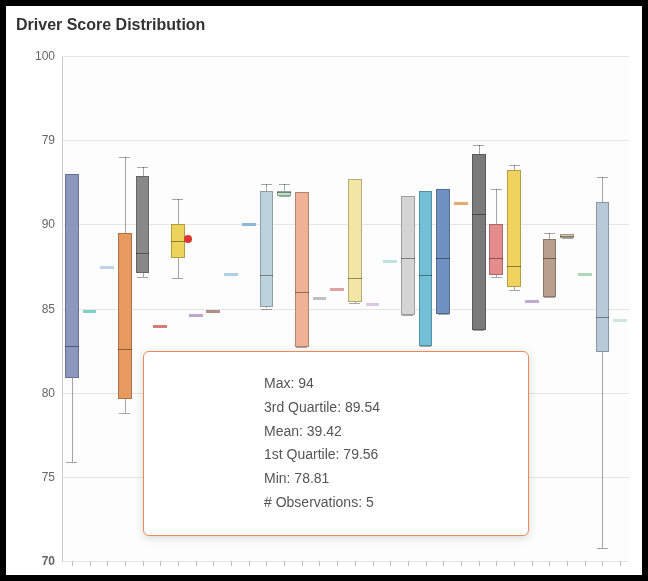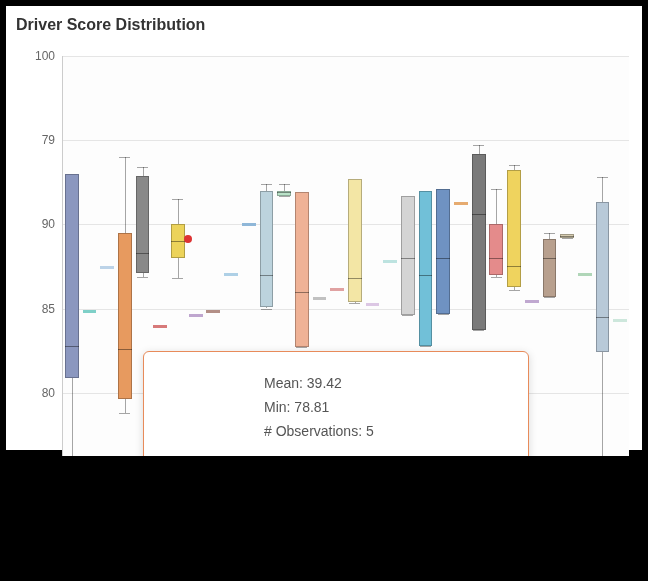--- a/index.html
+++ b/index.html
@@ -1,16 +1,16 @@
 <!DOCTYPE html>
 <html><head>
 <meta charset="utf-8">
 <style>
   html,body{margin:0;padding:0;background:#000;font-family:Arial,Helvetica,sans-serif}
-  .frame{position:relative;width:648px;height:456px;background:#000}
+  .frame{position:relative;width:648px;height:581px;background:#000}
   .panel{position:absolute;left:6px;top:6px;right:6px;bottom:6px;background:#fff}
   .title{position:absolute;left:10px;top:10px;font-size:16px;font-weight:700;color:#333}
   .plot{position:absolute;left:56px;top:50px;right:14px;bottom:14px;background:#fdfdfd;border-left:1px solid #ccc;border-bottom:1px solid #ccc}
   .grid{position:absolute;left:0;right:0;height:0;border-top:1px solid #e5e5e5}
   .ylab{position:absolute;right:100%;margin-right:8px;font-size:12px;color:#666;transform:translateY(-50%)}
   .tick{position:absolute;bottom:-5px;width:0;height:5px;border-left:1px solid #bbb}
   .box{position:absolute;box-sizing:border-box;border:1px solid rgba(0,0,0,.25)}
   .whisk{position:absolute;width:0;border-left:1px solid rgba(0,0,0,.35)}
   .cap{position:absolute;height:0;border-top:1px solid rgba(0,0,0,.35)}
   .med{position:absolute;height:0;border-top:1px solid rgba(0,0,0,.4)}
@@ -182,19 +182,22 @@
         <div class="tick" style="left: 539.469px;"></div>
         <div class="whisk" style="left: 539.469px; top: 121.2px; height: 25.25px;"></div>
         <div class="whisk" style="left: 539.469px; top: 296.267px; height: 195.267px;"></div>
         <div class="cap" style="left: 533.95px; width: 11.037px; top: 121.2px;"></div>
         <div class="cap" style="left: 533.95px; width: 11.037px; top: 491.533px;"></div>
         <div class="box" style="left: 532.571px; width: 13.7963px; top: 146.45px; height: 149.817px; background: rgb(184, 201, 216);"></div>
         <div class="med" style="left: 532.571px; width: 13.7963px; top: 260.917px;"></div>
         <div class="tick" style="left: 557.156px;"></div>
         <div class="med" style="left: 550.258px; width: 13.7963px; top: 262.6px; border-color: rgb(205, 231, 220); border-top-width: 3px;"></div>
         <div class="tooltip" style="left: 80px; top: 295px; width: 240px;">
+          <div><span>Max</span><span>: 94</span></div>
+          <div><span>3rd Quartile</span><span>: 89.54</span></div>
           <div><span>Mean</span><span>: 39.42</span></div>
+          <div><span>1st Quartile</span><span>: 79.56</span></div>
           <div><span>Min</span><span>: 78.81</span></div>
           <div><span># Observations</span><span>: 5</span></div>
         </div>
       </div>
   </div>
 </div>
 
 </body></html>

